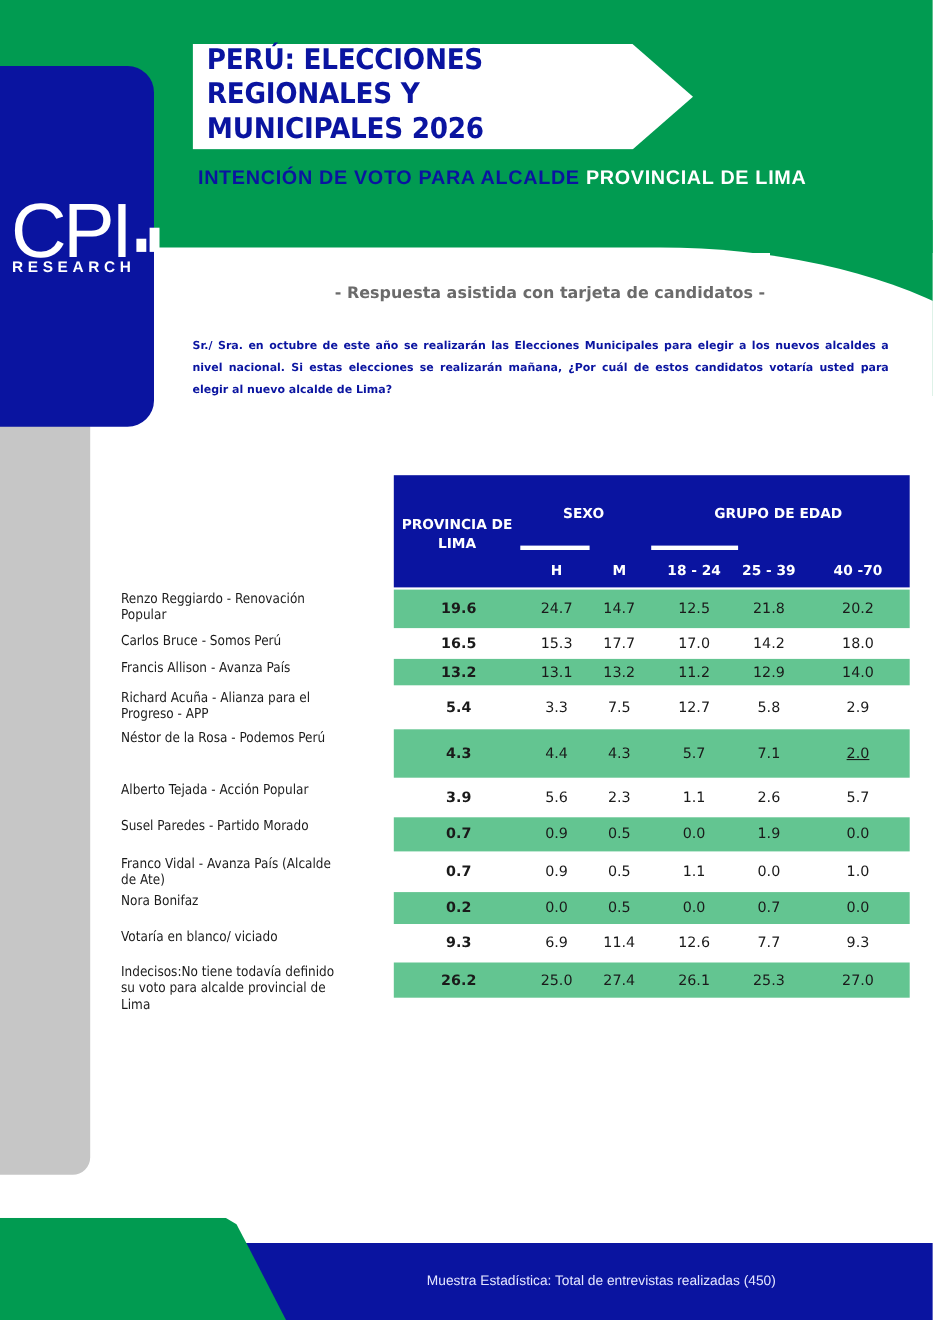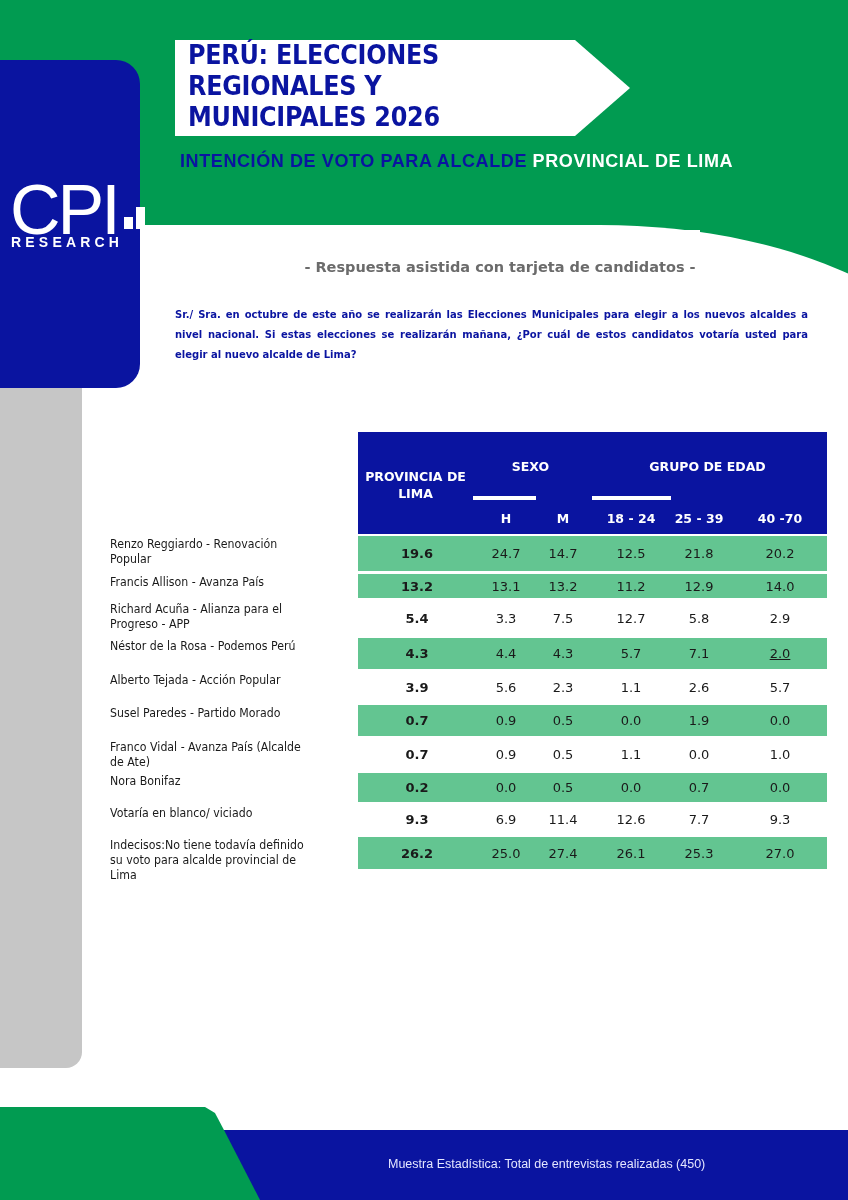--- a/index.html
+++ b/index.html
@@ -101,20 +101,32 @@
 Popular</div>
       <div class="vals">
         <span class="main" style="left: 29px;">19.6</span>
         <span style="left: 118px;">24.7</span>
         <span style="left: 175px;">14.7</span>
         <span style="left: 243px;">12.5</span>
         <span style="left: 311px;">21.8</span>
         <span style="left: 392px;">20.2</span>
       </div>
     </div>
+    <div class="row" style="height: 22px; margin-top: 3px;">
+      <div class="band"></div>
+      <div class="label" style="white-space: pre-line;">Carlos Bruce - Somos Perú</div>
+      <div class="vals">
+        <span class="main" style="left: 29px;">16.5</span>
+        <span style="left: 118px;">15.3</span>
+        <span style="left: 175px;">17.7</span>
+        <span style="left: 243px;">17.0</span>
+        <span style="left: 311px;">14.2</span>
+        <span style="left: 392px;">18.0</span>
+      </div>
+    </div>
     <div class="row shaded" style="height: 24px; margin-top: 3px;">
       <div class="band"></div>
       <div class="label" style="white-space: pre-line;">Francis Allison - Avanza País</div>
       <div class="vals">
         <span class="main" style="left: 29px;">13.2</span>
         <span style="left: 118px;">13.1</span>
         <span style="left: 175px;">13.2</span>
         <span style="left: 243px;">11.2</span>
         <span style="left: 311px;">12.9</span>
         <span style="left: 392px;">14.0</span>
@@ -126,21 +138,21 @@
 Progreso - APP</div>
       <div class="vals">
         <span class="main" style="left: 29px;">5.4</span>
         <span style="left: 118px;">3.3</span>
         <span style="left: 175px;">7.5</span>
         <span style="left: 243px;">12.7</span>
         <span style="left: 311px;">5.8</span>
         <span style="left: 392px;">2.9</span>
       </div>
     </div>
-    <div class="row shaded" style="height: 31px; margin-top: 3px;">
+    <div class="row shaded" style="height: 44px; margin-top: 3px;">
       <div class="band"></div>
       <div class="label" style="white-space: pre-line;">Néstor de la Rosa - Podemos Perú</div>
       <div class="vals">
         <span class="main" style="left: 29px;">4.3</span>
         <span style="left: 118px;">4.4</span>
         <span style="left: 175px;">4.3</span>
         <span style="left: 243px;">5.7</span>
         <span style="left: 311px;">7.1</span>
         <span style="left: 392px; text-decoration: underline;">2.0</span>
       </div>

